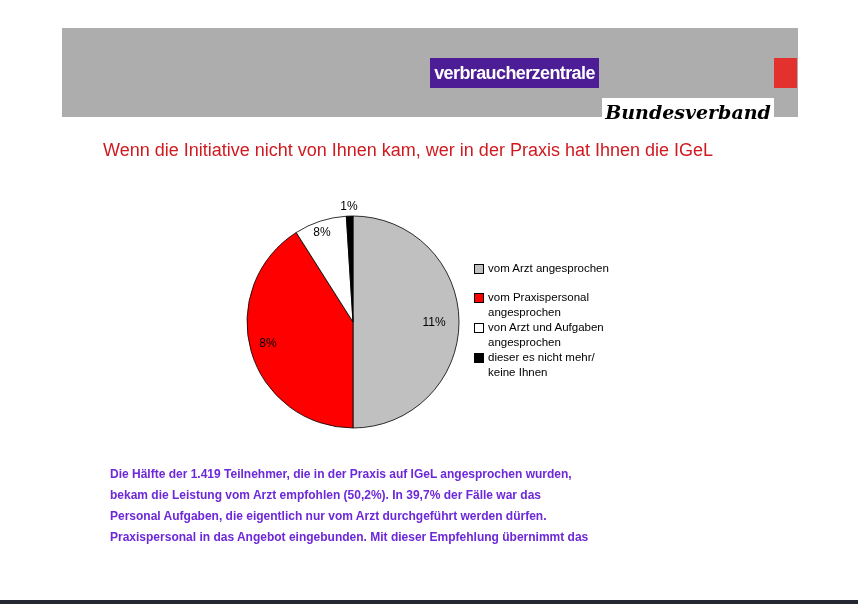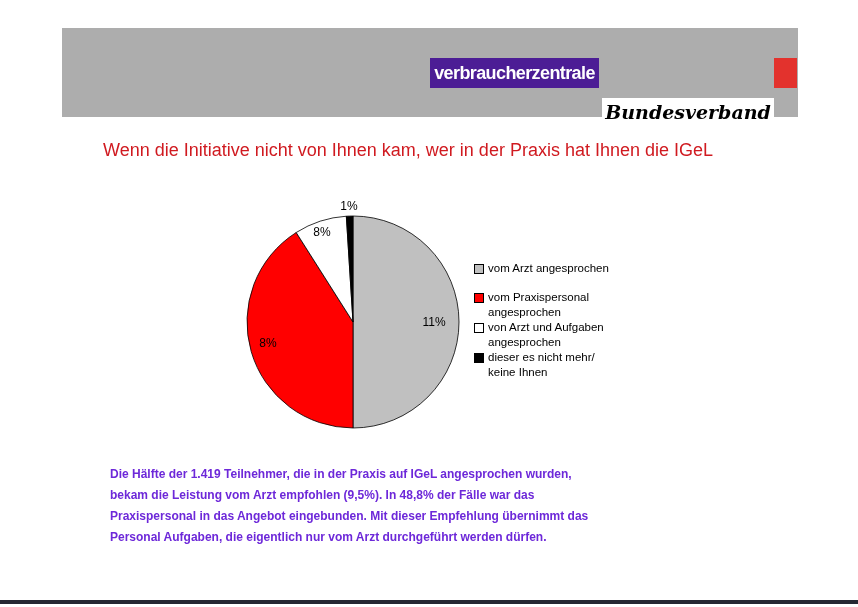--- a/index.html
+++ b/index.html
@@ -97,20 +97,20 @@
       <span class="sw" style="background: rgb(0, 0, 0);"></span>
       <div class="lg-text">
         <div>dieser es nicht mehr/</div>
         <div>keine Ihnen</div>
       </div>
     </div>
   </div>
 
   <div class="bodytext">
     <div>Die Hälfte der 1.419 Teilnehmer, die in der Praxis auf IGeL angesprochen wurden,</div>
-    <div>bekam die Leistung vom Arzt empfohlen (9,5%). In 48,8% der Fälle war das</div>
+    <div>bekam die Leistung vom Arzt empfohlen (50,2%). In 39,7% der Fälle war das</div>
+    <div>Personal Aufgaben, die eigentlich nur vom Arzt durchgeführt werden dürfen.</div>
     <div>Praxispersonal in das Angebot eingebunden. Mit dieser Empfehlung übernimmt das</div>
-    <div>Personal Aufgaben, die eigentlich nur vom Arzt durchgeführt werden dürfen.</div>
   </div>
 
   <div class="bottom-line"></div>
 
 </div>
 
 </body></html>

